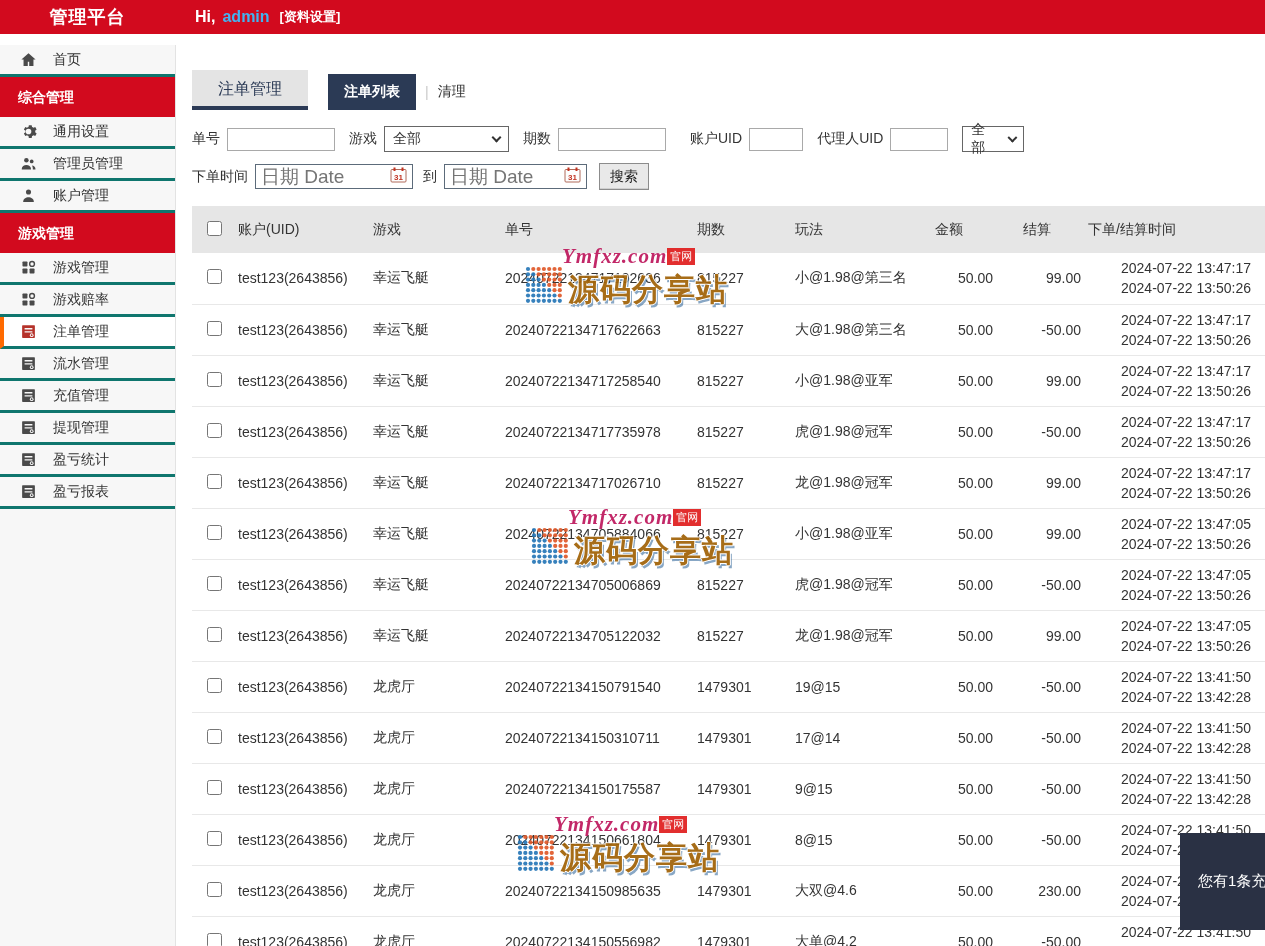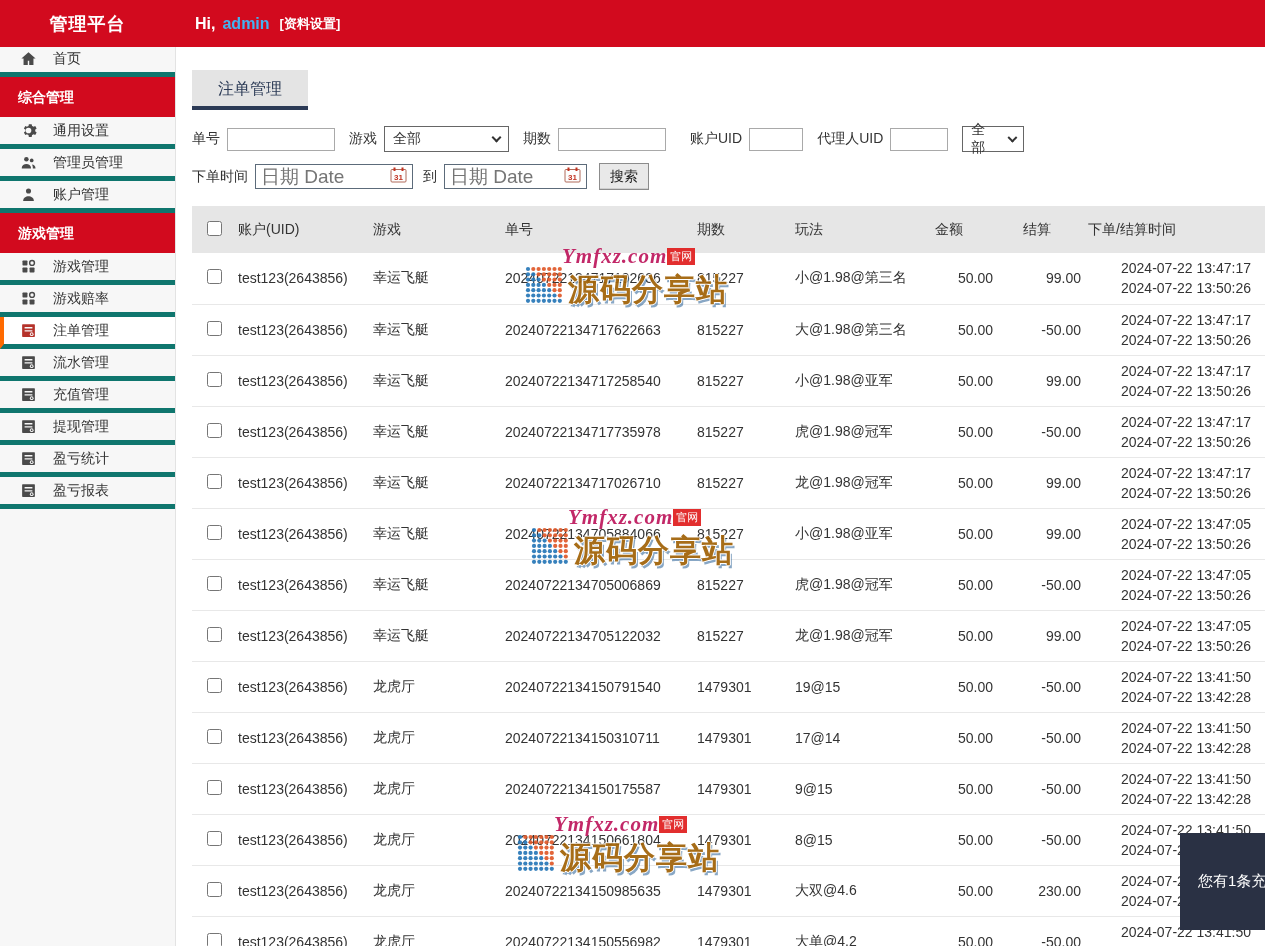--- a/index.html
+++ b/index.html
@@ -2,28 +2,28 @@
 <html><head>
 <meta charset="utf-8">
 <style>
   * { margin:0; padding:0; box-sizing:border-box; }
   html,body { width:1265px; height:946px; }
   body {
     position:relative; overflow:hidden; background:#fff;
     font-family:"Liberation Sans","DejaVu Sans",sans-serif; color:#333;
   }
   
-  .top { position:absolute; top:0; left:0; right:0; height:47px; background:#d20a1e; display:flex; align-items:center; z-index:10;}
+  .top { position:absolute; top:0; left:0; right:0; height:34px; background:#d20a1e; display:flex; align-items:center; z-index:10;}
   .brand { width:175px; text-align:center; color:#fff; font-size:18px; font-weight:bold; letter-spacing:1px;}
   .greet { margin-left:20px; color:#fff; font-size:16px; font-weight:bold; display:flex; align-items:center;}
   .greet .uname { color:#43b3f1; margin-left:7px;}
   .profile { color:#fff; font-size:13px; font-weight:bold; margin-left:10px; cursor:pointer;}
   
   .sidebar { position:absolute; top:45px; left:0; width:176px; bottom:0; background:#f7f7f7; border-right:1px solid #e3e3e3; z-index:5;}
-  .side-item { height:32px; display:flex; align-items:center; padding-left:20px; border-bottom:5px solid #0f766e; cursor:pointer; background:#f7f7f7;}
+  .side-item { height:32px; display:flex; align-items:center; padding-left:20px; border-bottom:3px solid #0f766e; cursor:pointer; background:#f7f7f7;}
   .side-item.active { background:#fff; border-left:4px solid #ff6a00; padding-left:16px;}
   .side-icon { width:20px; display:inline-flex; }
   .side-icon svg { width:17px; height:17px; fill:#4a4a4a;}
   .side-item.active .side-icon svg { fill:#b5322a; }
   .side-label { margin-left:13px; font-size:14px; color:#333;}
   .side-section { height:40px; line-height:40px; background:#d20a1e; color:#fff; font-size:14px; font-weight:bold; padding-left:18px;}
   
   .main { position:absolute; top:45px; left:177px; right:0; bottom:0; background:#fff; padding-left:15px; overflow:hidden;}
   .page-head { margin-top:25px; display:flex; align-items:flex-end;}
   .page-tab { background:#e4e4e4; color:#2b3a55; font-size:16px; padding:9px 26px 6px; border-bottom:4px solid #2b3a55;}
@@ -209,20 +209,25 @@
         </span>
         <span class="side-label">盈亏报表</span>
       </div>
     </div>
 </div>
 
 <div class="main">
 
   <div class="page-head">
     <div class="page-tab">注单管理</div>
+    <div class="sub-tabs">
+      <div class="sub-tab active">注单列表</div>
+      <span class="sub-sep">|</span>
+      <div class="sub-tab plain">清理</div>
+    </div>
   </div>
 
   <div class="filters">
     <div class="f-row">
       <div class="f-group">
         <span class="f-label">单号</span>
         <input class="text" type="text" style="">
       </div>
       <div class="f-group">
         <span class="f-label">游戏</span>

